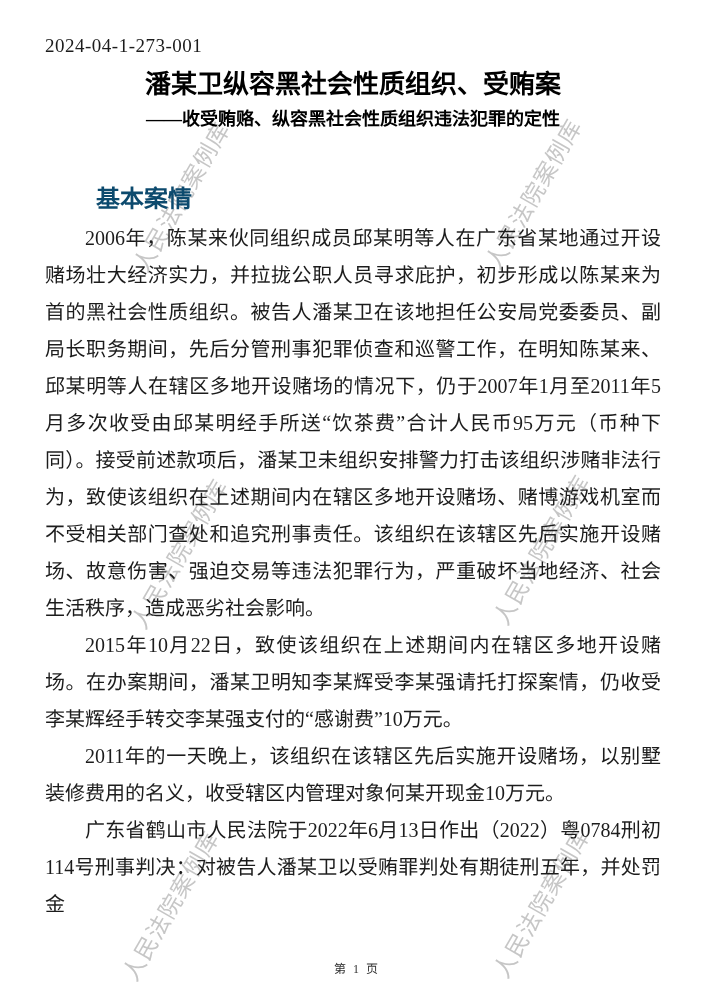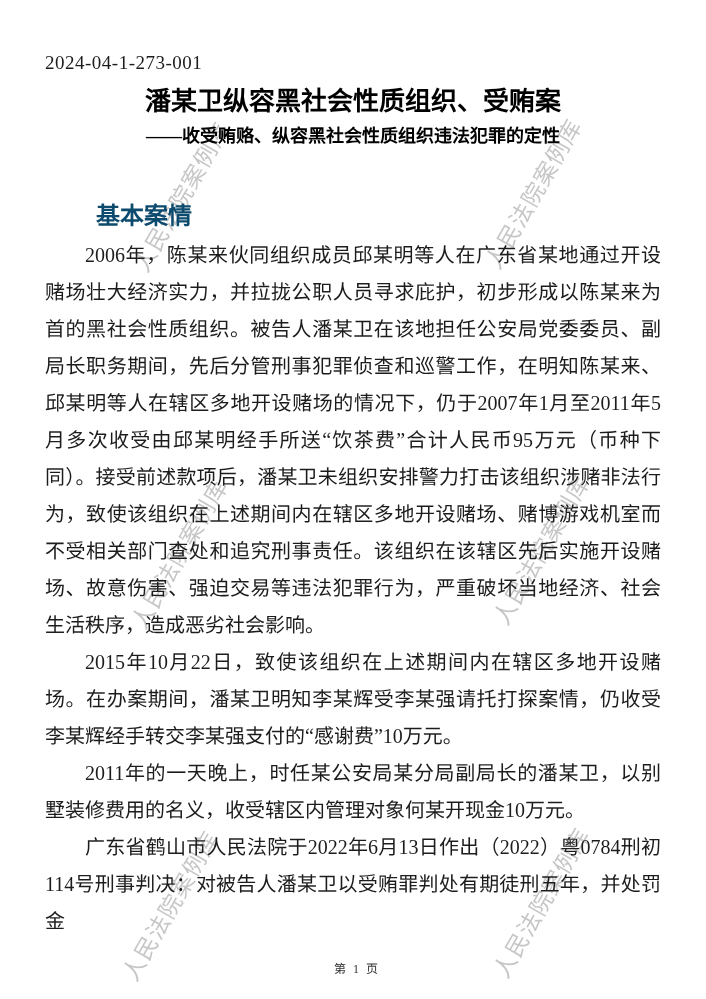--- a/index.html
+++ b/index.html
@@ -29,21 +29,21 @@
   .wm2 { left: 532px; top: 193px; }
   .wm3 { left: 178px; top: 553px; }
   .wm4 { left: 540px; top: 549px; }
   .wm5 { left: 169px; top: 905px; }
   .wm6 { left: 540px; top: 902px; }
 
   
   .content { position: absolute; left: 45px; right: 45px; top: 0; z-index: 1; }
 
   .doc-number {
-    margin-top: 52px;
+    margin-top: 35px;
     font-size: 19px;
     line-height: 22px;
     letter-spacing: 0.5px;
   }
 
   .title {
     margin: 14px 0 0 0;
     text-align: center;
     font-size: 26px;
     line-height: 27px;
@@ -124,21 +124,21 @@
 
     <div class="body-block">
 
 
       <h3 class="section-heading">基本案情</h3>
 
       <p>2006年，陈某来伙同组织成员邱某明等人在广东省某地通过开设赌场壮大经济实力，并拉拢公职人员寻求庇护，初步形成以陈某来为首的黑社会性质组织。被告人潘某卫在该地担任公安局党委委员、副局长职务期间，先后分管刑事犯罪侦查和巡警工作，在明知陈某来、邱某明等人在辖区多地开设赌场的情况下，仍于2007年1月至2011年5月多次收受由邱某明经手所送“饮茶费”合计人民币95万元（币种下同）。接受前述款项后，潘某卫未组织安排警力打击该组织涉赌非法行为，致使该组织在上述期间内在辖区多地开设赌场、赌博游戏机室而不受相关部门查处和追究刑事责任。该组织在该辖区先后实施开设赌场、故意伤害、强迫交易等违法犯罪行为，严重破坏当地经济、社会生活秩序，造成恶劣社会影响。</p>
 
       <p>2015年10月22日，致使该组织在上述期间内在辖区多地开设赌场。在办案期间，潘某卫明知李某辉受李某强请托打探案情，仍收受李某辉经手转交李某强支付的“感谢费”10万元。</p>
 
-      <p>2011年的一天晚上，时任某公安局某分局副局长的潘某卫，以别墅装修费用的名义，收受辖区内管理对象何某开现金10万元。</p>
+      <p>2011年的一天晚上，该组织在该辖区先后实施开设赌场，以别墅装修费用的名义，收受辖区内管理对象何某开现金10万元。</p>
 
       <p>广东省鹤山市人民法院于2022年6月13日作出（2022）粤0784刑初114号刑事判决：对被告人潘某卫以受贿罪判处有期徒刑五年，并处罚金</p>
 
     </div>
   </div>
 
   <div class="footer">
     <span>第 1 页</span>
   </div>
 

